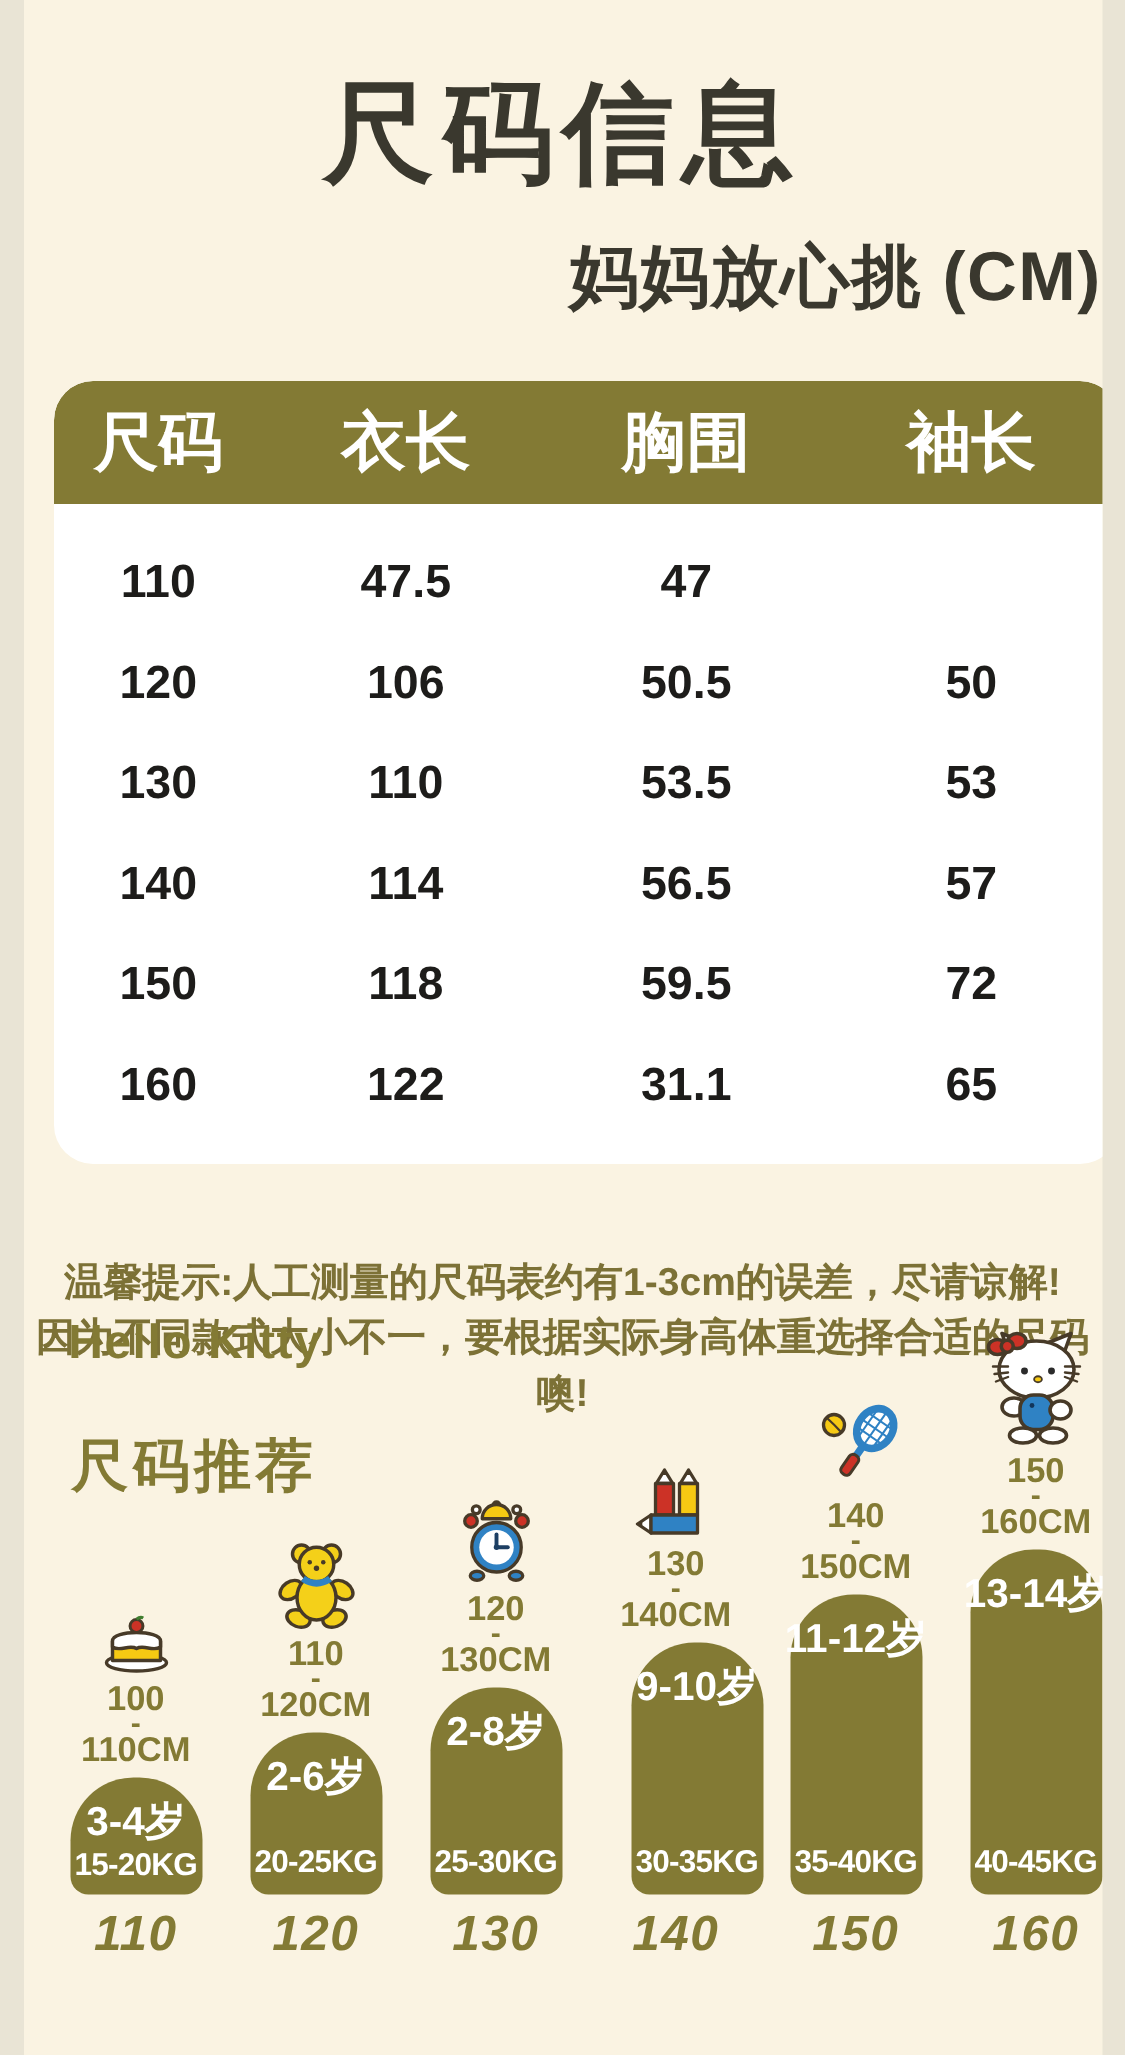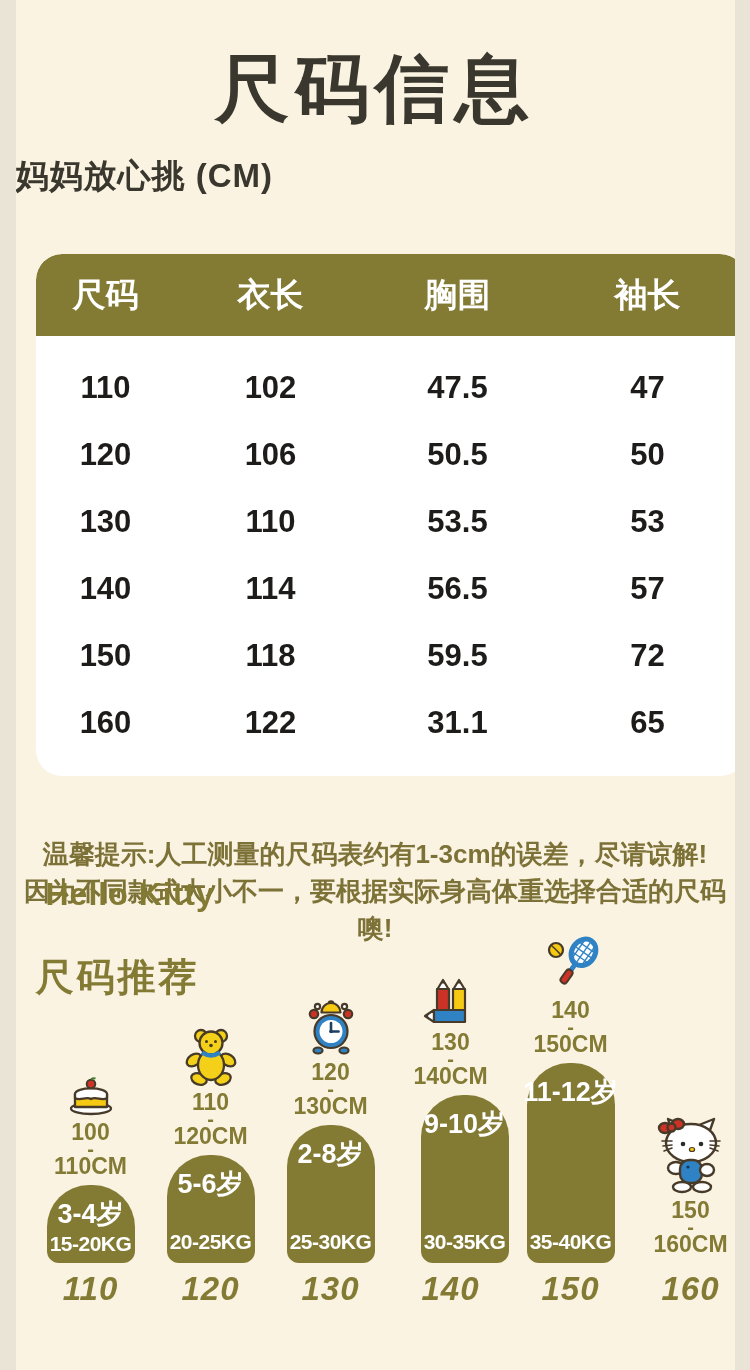--- a/index.html
+++ b/index.html
@@ -4,35 +4,35 @@
 <style>
   :root{
     --bg:#FAF3E2; --olive:#837A34; --olive-tip:#7C7136; --dark:#3A382E;
     --card:#FFFFFF; --ink:#1D1C1A; --bar:#837A34;
   }
   html,body{margin:0;padding:0;background:#e9e4d5;}
   .canvas{position:relative;width:719px;height:1370px;background:var(--bg);
     font-family:"Liberation Sans","DejaVu Sans",sans-serif;overflow:hidden;margin:0 auto;}
   .title{position:absolute;top:40px;left:0;width:100%;text-align:center;
     font-size:74px;font-weight:900;color:var(--dark);letter-spacing:6px;}
-  .subtitle{position:absolute;top:154px;left:0;width:100%;text-align:left;
-    font-size:33px;font-weight:800;color:var(--dark);letter-spacing:1px;}
+  .subtitle{position:absolute;top:154px;left:0;width:100%;text-align:right;
+    font-size:46px;font-weight:800;color:var(--dark);letter-spacing:1px;}
   .table-card{position:absolute;left:20px;top:254px;width:710px;height:522px;
     background:var(--card);border-radius:26px;overflow:hidden;}
   .t-head{display:grid;grid-template-columns:140px 190px 184px 196px;height:82px;
     background:var(--olive);align-items:center;border-radius:26px 26px 0 0;}
-  .th{text-align:center;color:#fff;font-size:33px;font-weight:800;}
+  .th{text-align:center;color:#fff;font-size:43px;font-weight:800;}
   .t-body{padding-top:18px;}
   .t-row{display:grid;grid-template-columns:140px 190px 184px 196px;height:67px;align-items:center;}
   .td{text-align:center;font-size:31px;font-weight:700;color:var(--ink);}
   .tip{position:absolute;top:836px;left:0;width:100%;text-align:center;
     color:var(--olive-tip);font-size:26px;font-weight:800;line-height:37px;}
   .brand{position:absolute;left:30px;top:876px;font-size:32px;font-weight:900;
     color:var(--olive);letter-spacing:1px;}
-  .rec-heading{position:absolute;left:20px;top:952px;font-size:38px;font-weight:900;
+  .rec-heading{position:absolute;left:32px;top:952px;font-size:38px;font-weight:900;
     color:var(--olive);letter-spacing:3px;}
   .chart{position:absolute;left:31px;top:903px;width:688px;height:412px;
     display:flex;justify-content:space-between;align-items:flex-end;}
   .chart-col{width:88px;display:flex;flex-direction:column;align-items:center;justify-content:flex-end;}
   .icon{margin-bottom:6px;line-height:0;}
   .icon svg{overflow:visible;}
   .cm{text-align:center;color:var(--olive);font-weight:800;font-size:23px;line-height:23px;margin-bottom:7px;}
   .cm .dash{font-size:20px;line-height:11px;font-weight:800;}
   .bar{width:88px;background:var(--bar);border-radius:42px 42px 12px 12px;
     display:flex;flex-direction:column;justify-content:space-between;align-items:center;
@@ -52,21 +52,20 @@
   <div class="table-card">
     <div class="t-head" id="table-head">
         <div class="th">尺码</div>
         <div class="th">衣长</div>
         <div class="th">胸围</div>
         <div class="th">袖长</div>
       </div>
     <div class="t-body" id="table-body">
         <div class="t-row">
           <div class="td">110</div>
-          <div class="td">102</div>
           <div class="td">47.5</div>
           <div class="td">47</div>
         </div>
         <div class="t-row">
           <div class="td">120</div>
           <div class="td">106</div>
           <div class="td">50.5</div>
           <div class="td">50</div>
         </div>
         <div class="t-row">
@@ -140,21 +139,21 @@
     <circle cx="22.5" cy="14.5" r="1.5" fill="#473A28"></circle>
             <circle cx="31.5" cy="14.5" r="1.5" fill="#473A28"></circle>
     <circle cx="27" cy="18.5" r="1.8" fill="#473A28"></circle>
   </svg></div>
         <div class="cm">
           <div>110</div>
           <div class="dash">-</div>
           <div>120CM</div>
         </div>
         <div class="bar" style="height: 108px;">
-          <div class="age">5-6岁</div>
+          <div class="age">2-6岁</div>
           <div class="wt">20-25KG</div>
         </div>
         <div class="size-label">120</div>
       </div>
       <div class="chart-col">
         <div class="icon"><svg width="52" height="56" viewBox="0 0 52 56">
     <g stroke="#473A28" stroke-width="2.2" stroke-linejoin="round">
       <circle cx="9" cy="15" r="4.2" fill="#CC3226"></circle>
               <circle cx="43" cy="15" r="4.2" fill="#CC3226"></circle>
       <circle cx="12.5" cy="7.5" r="2.6" fill="#fff"></circle>
@@ -254,16 +253,20 @@
     <g stroke="#473A28" stroke-width="1.6" stroke-linecap="round">
       <path d="M5 26 h10 M6 31 l9-1 M7 36 l8-3 M53 26 h10 M53 30 l9 1 M53 33 l8 3"></path>
     </g>
     <circle cx="31" cy="52" r="1.6" fill="#12355A"></circle>
   </svg></div>
         <div class="cm">
           <div>150</div>
           <div class="dash">-</div>
           <div>160CM</div>
         </div>
+        <div class="bar" style="height: 230px;">
+          <div class="age">13-14岁</div>
+          <div class="wt">40-45KG</div>
+        </div>
         <div class="size-label">160</div>
       </div>
     </div>
 </div>
 
 </body></html>

